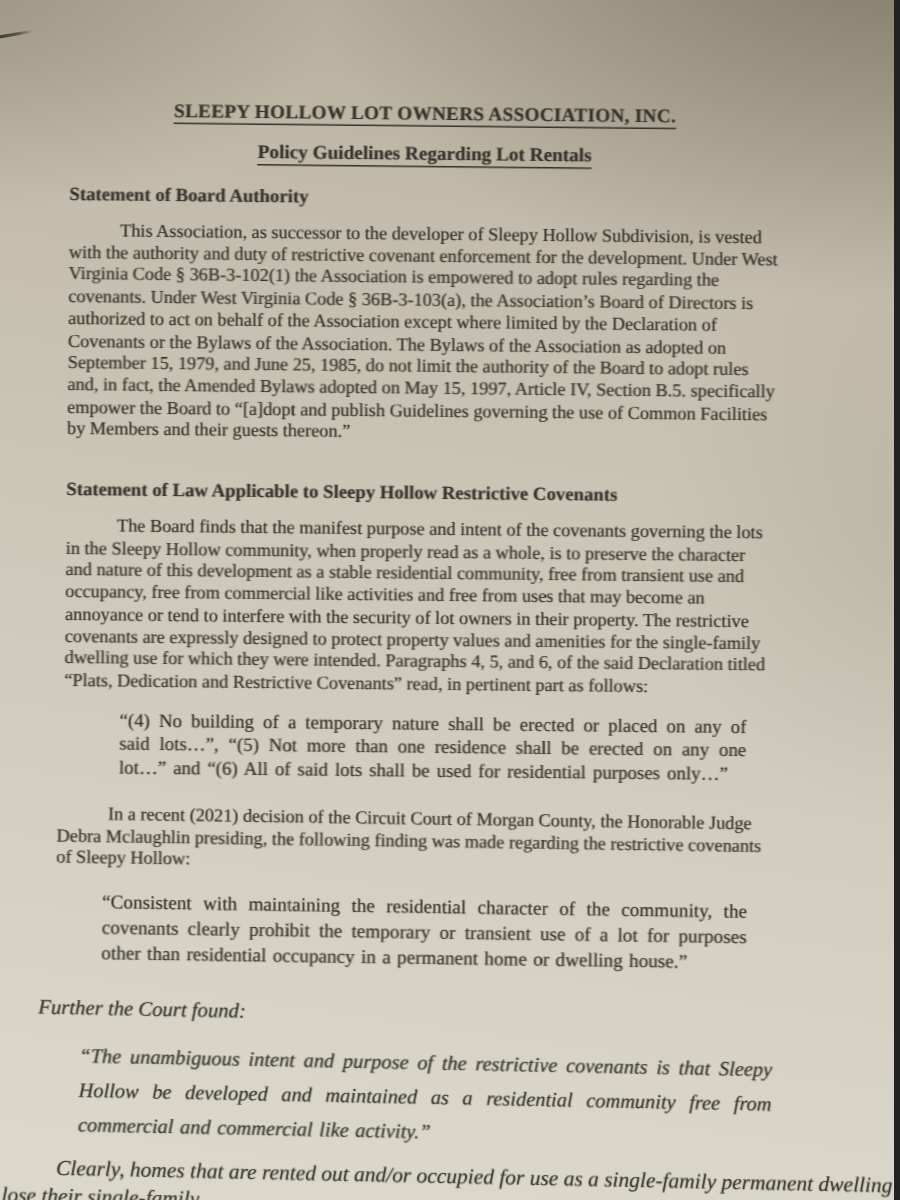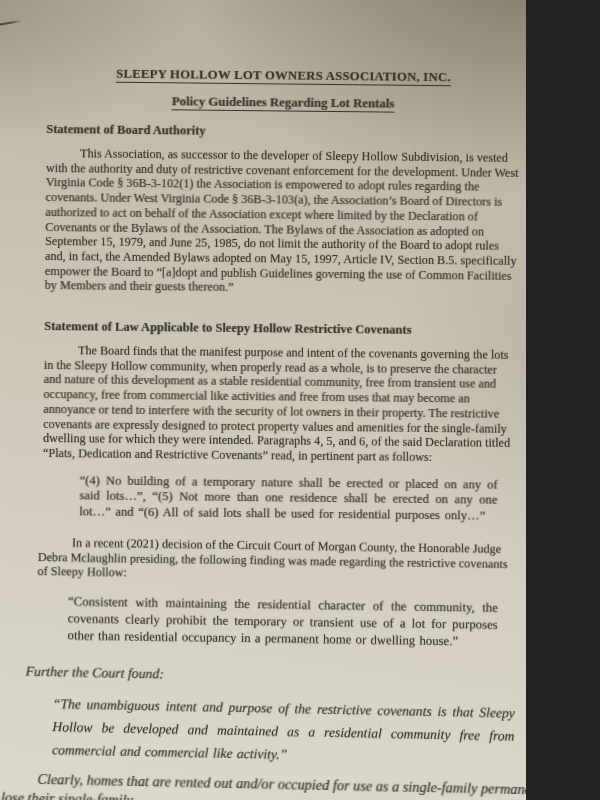--- a/index.html
+++ b/index.html
@@ -1,17 +1,17 @@
 <!DOCTYPE html>
 <html><head>
 <meta charset="utf-8">
 <style>
   html,body{margin:0;padding:0;background:#222;}
   .photo{
-    position:relative; width:526px; height:800px; overflow:hidden;
+    position:relative; width:596px; height:800px; overflow:hidden;
     background:
       radial-gradient(120% 55% at 100% -5%, rgba(56,50,34,0.38), rgba(56,50,34,0) 55%),
       radial-gradient(70% 30% at -5% 0%, rgba(56,50,34,0.22), rgba(56,50,34,0) 60%),
       radial-gradient(50% 40% at 103% 45%, rgba(70,64,48,0.10), rgba(70,64,48,0) 60%),
       linear-gradient(188deg, #b2aa97 0%, #c3bcac 22%, #ccc6b7 45%, #d3cec0 68%, #d9d5c8 88%, #dcd8cb 100%);
     font-family:"Liberation Serif","DejaVu Serif",serif;
   }
   .scratch{
     position:absolute; left:-4px; top:22px; width:26px; height:2px;
     background:linear-gradient(90deg,#3e3a30 0%, rgba(62,58,48,0.75) 60%, rgba(62,58,48,0) 100%);

